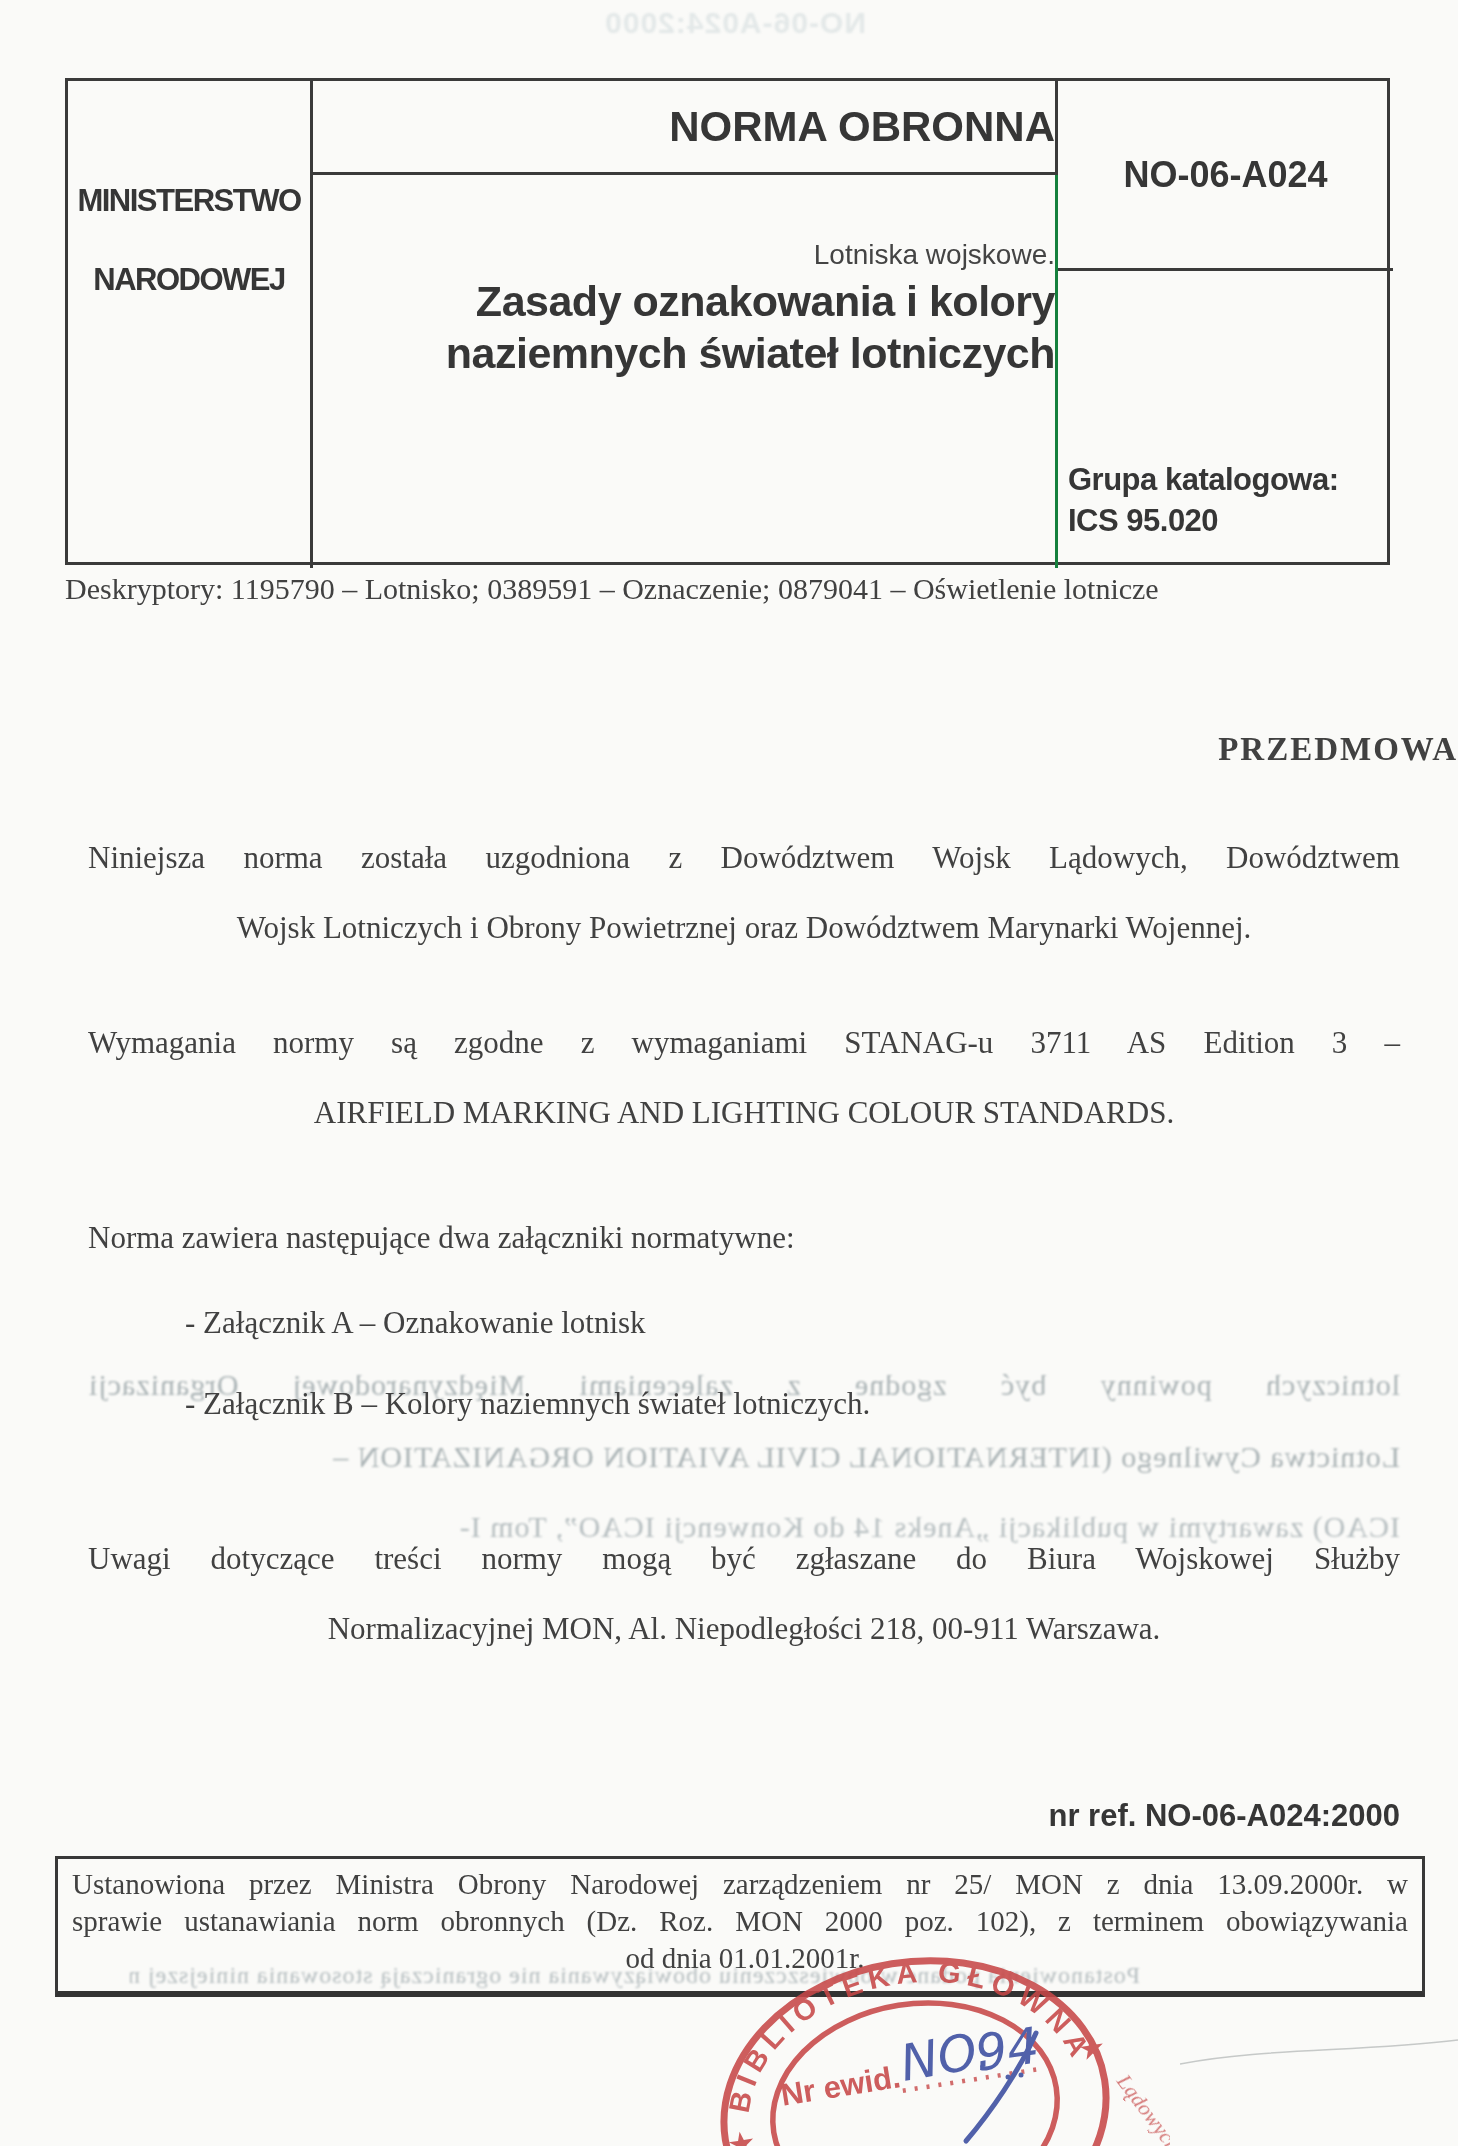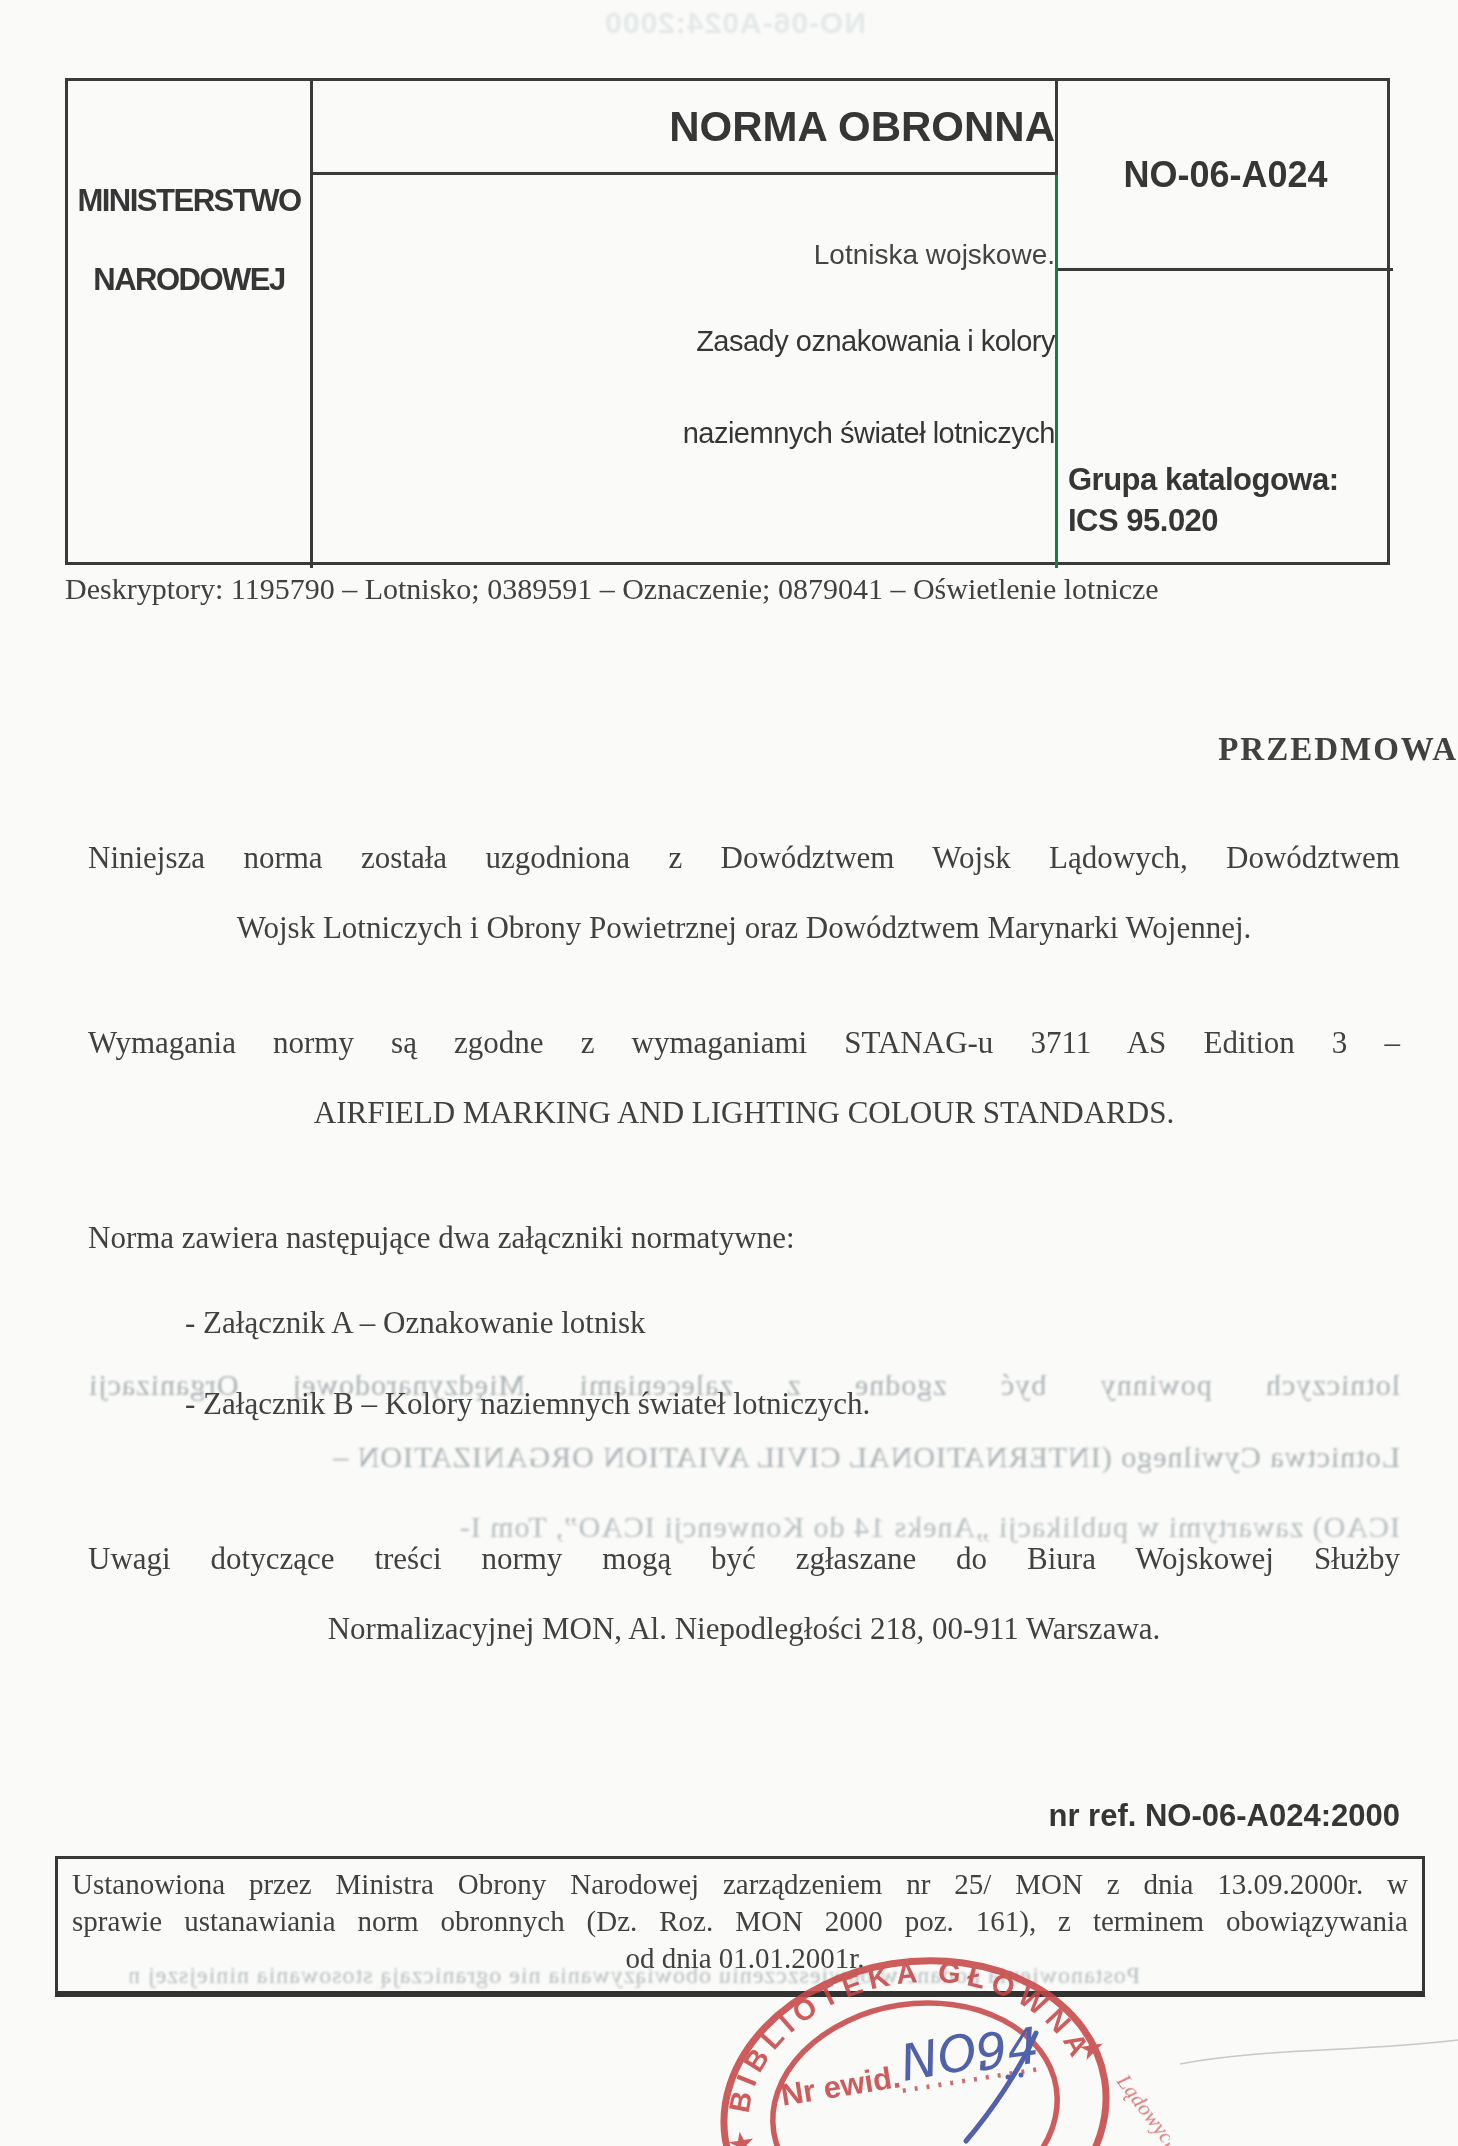--- a/index.html
+++ b/index.html
@@ -38,21 +38,21 @@
     border-right:3px solid #3a3a3a;border-bottom:3px solid #3a3a3a;
     display:flex;align-items:center;justify-content:flex-end;
     font-weight:bold;font-size:42px;letter-spacing:0px;padding-left:38px;
   }
   .cell-title{
     grid-column:2;grid-row:2 / span 3;
     border-right:3px solid #15803d;
     text-align:right;padding-top:60px;
   }
   .cell-title .subtitle{font-size:28px;line-height:40px;color:#444;}
-  .cell-title .title-bold{font-weight:normal;font-size:29px;line-height:52px;letter-spacing:-0.5px;margin-top:40px;}
+  .cell-title .title-bold{font-weight:bold;font-size:43px;line-height:52px;letter-spacing:-0.5px;}
   .cell-number{
     grid-column:3;grid-row:1 / span 2;
     border-bottom:3px solid #3a3a3a;
     display:flex;align-items:center;justify-content:center;
     font-weight:bold;font-size:36px;
   }
   .cell-zamiast{
     grid-column:3;grid-row:3;
     border-bottom:3px solid #3a3a3a;
     padding:8px 12px;
@@ -169,21 +169,21 @@
 
   <div class="abs para p4">
     <div class="jline">Uwagi dotyczące treści normy mogą być zgłaszane do Biura Wojskowej Służby</div>
     <div class="lline">Normalizacyjnej MON, Al. Niepodległości 218, 00-911 Warszawa.</div>
   </div>
 
   <div class="abs nrref">nr ref. NO-06-A024:2000</div>
 
   <div class="abs estab-box">
     <div class="jline">Ustanowiona przez Ministra Obrony Narodowej zarządzeniem nr 25/ MON z dnia 13.09.2000r. w</div>
-    <div class="jline">sprawie ustanawiania norm obronnych (Dz. Roz. MON 2000 poz. 161), z terminem obowiązywania</div>
+    <div class="jline">sprawie ustanawiania norm obronnych (Dz. Roz. MON 2000 poz. 102), z terminem obowiązywania</div>
     <div class="lline l3">od dnia 01.01.2001r.</div>
   </div>
 
   <svg class="abs scratch" width="278" height="50" viewBox="0 0 278 50">
     <path d="M 0 34 C 80 18 180 22 278 10" fill="none" stroke="#9aa0a0" stroke-width="1.5" opacity="0.55"></path>
   </svg>
 
   <svg class="abs stamp" width="480" height="300" viewBox="0 0 480 300">
     <g opacity="0.88">
       <g transform="rotate(-9 225 165)">

